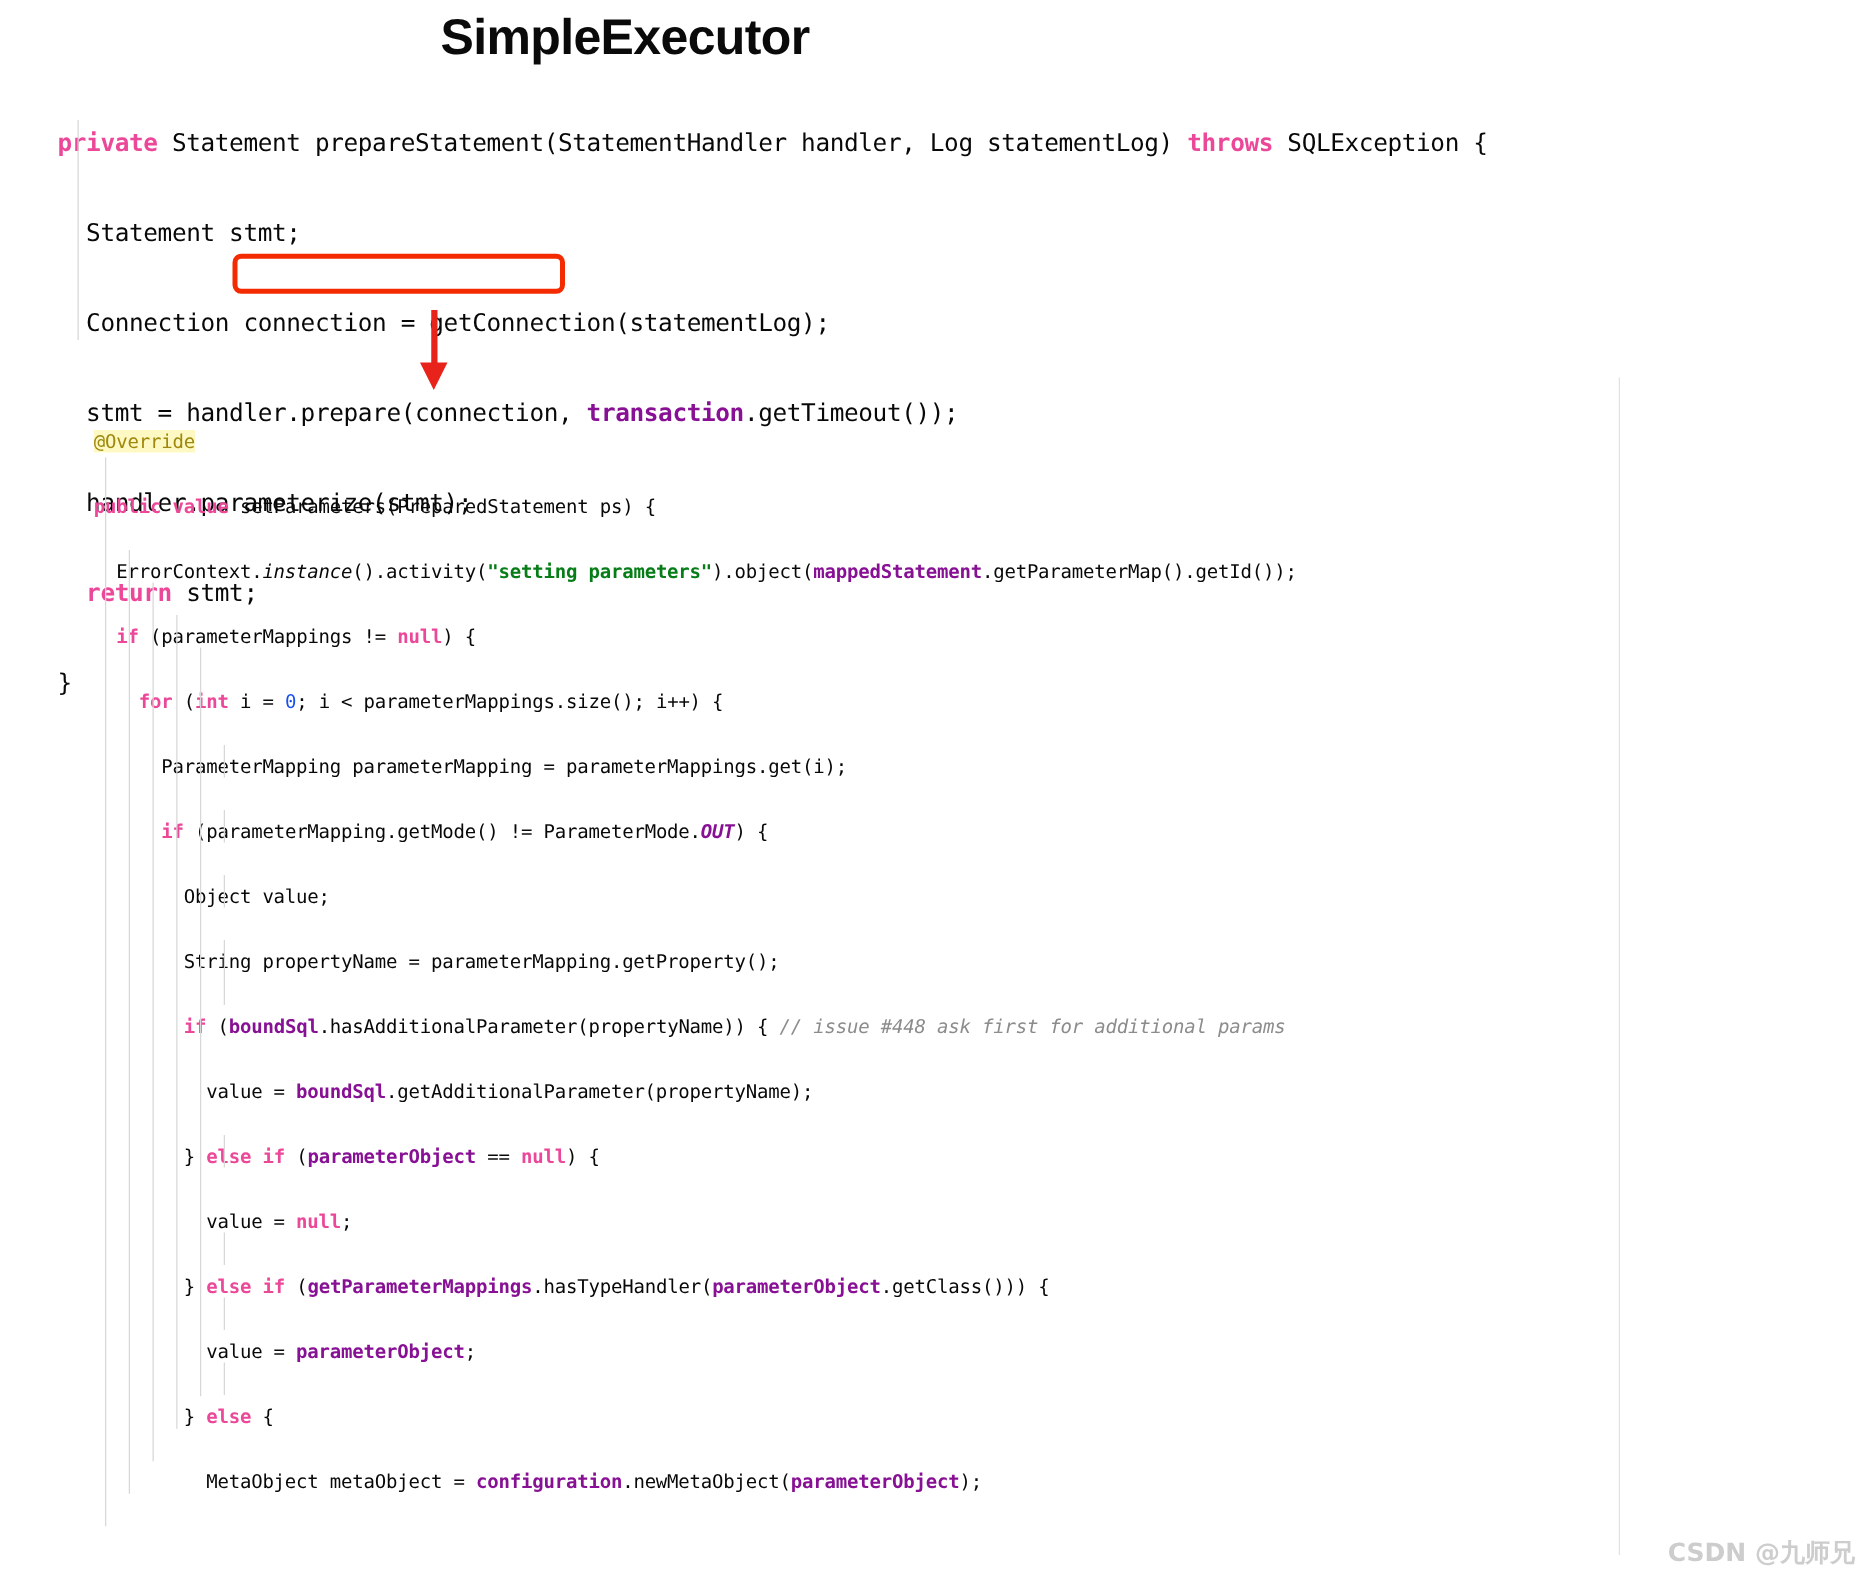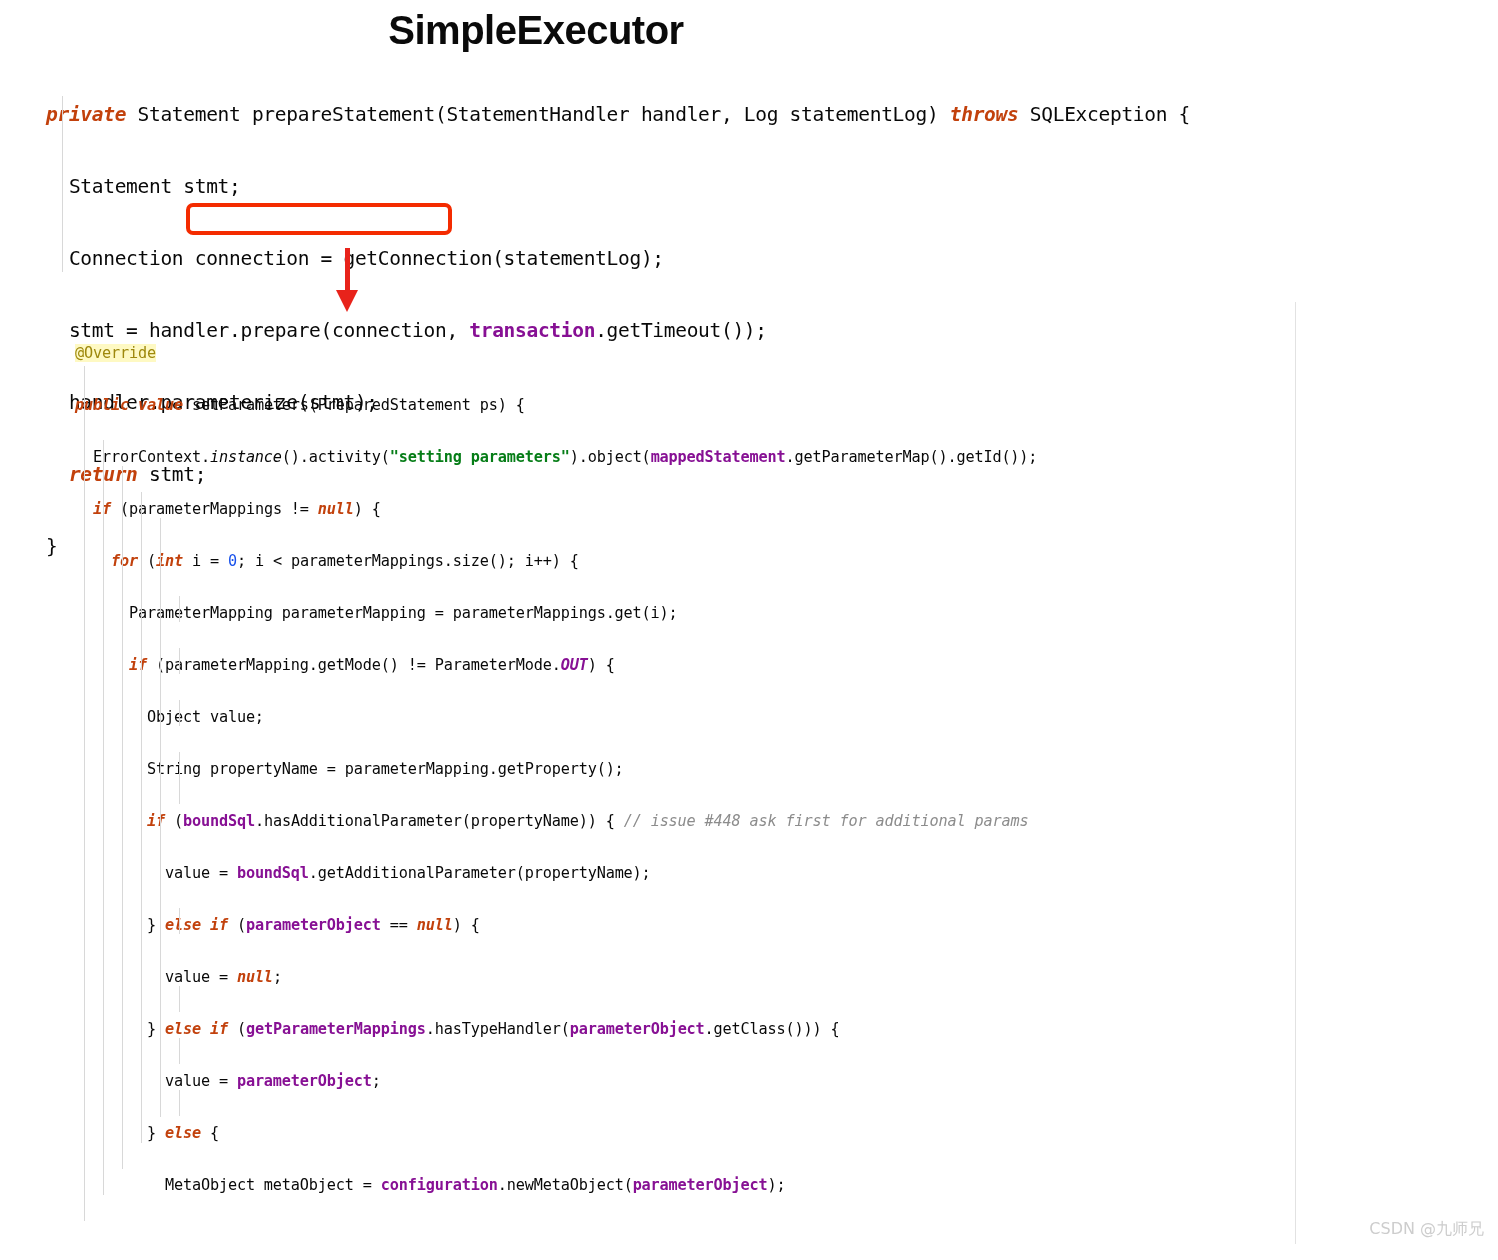--- a/index.html
+++ b/index.html
@@ -22,21 +22,20 @@
     top: 8px;
     left: 0;
     width: 1000px;
     text-align: center;
     font-family: "Liberation Sans", sans-serif;
     font-weight: bold;
     font-size: 40px;
     letter-spacing: -0.5px;
     color: #0a0a0a;
     white-space: nowrap;
-    margin-left: 36px;
   }
 
   
   .code {
     position: absolute;
     font-family: "DejaVu Sans Mono", "Liberation Mono", monospace;
     color: #080808;
     white-space: pre;
   }
 
@@ -53,21 +52,21 @@
     top: 314px;
     font-size: 15.2px;
     line-height: 26px;
     letter-spacing: -0.15px;
   }
 
   .ln { display: block; height: 26px; }
   .blockA .ln { height: 36px; }
 
   
-  .kw   { color: #c2410c; font-weight: bold; font-style: italic; }
+  .kw   { color: #ec4899; font-weight: bold; }
   .fld  { color: #871094; font-weight: bold; }
   .str  { color: #067d17; font-weight: bold; }
   .num  { color: #1750eb; }
   .cmt  { color: #8c8c8c; font-style: italic; }
   .ann  { color: #9e880d; background: #fef9c3; }
   .stat { font-style: italic; }
   .statc{ color: #871094; font-weight: bold; font-style: italic; text-align: center; }
 
   
   .guide {
@@ -112,25 +111,26 @@
     height: 0;
     border-left: 11px solid transparent;
     border-right: 11px solid transparent;
     border-top: 22px solid #e8231b;
   }
 
   
   .watermark {
     position: absolute;
     right: 14px;
-    bottom: 20px;
+    bottom: 4px;
     font-family: "DejaVu Sans", sans-serif;
-    font-size: 16px;
+    font-size: 20px;
     color: #cdcdcd;
     white-space: nowrap;
+    font-weight: bold;
   }
 </style>
 </head>
 <body>
 
 <div class="title">SimpleExecutor</div>
 
 <div class="code blockA">
 <span class="ln"><span class="kw">private</span> Statement prepareStatement(StatementHandler handler, Log statementLog) <span class="kw">throws</span> SQLException {</span>
 <span class="ln">  Statement stmt;</span>

